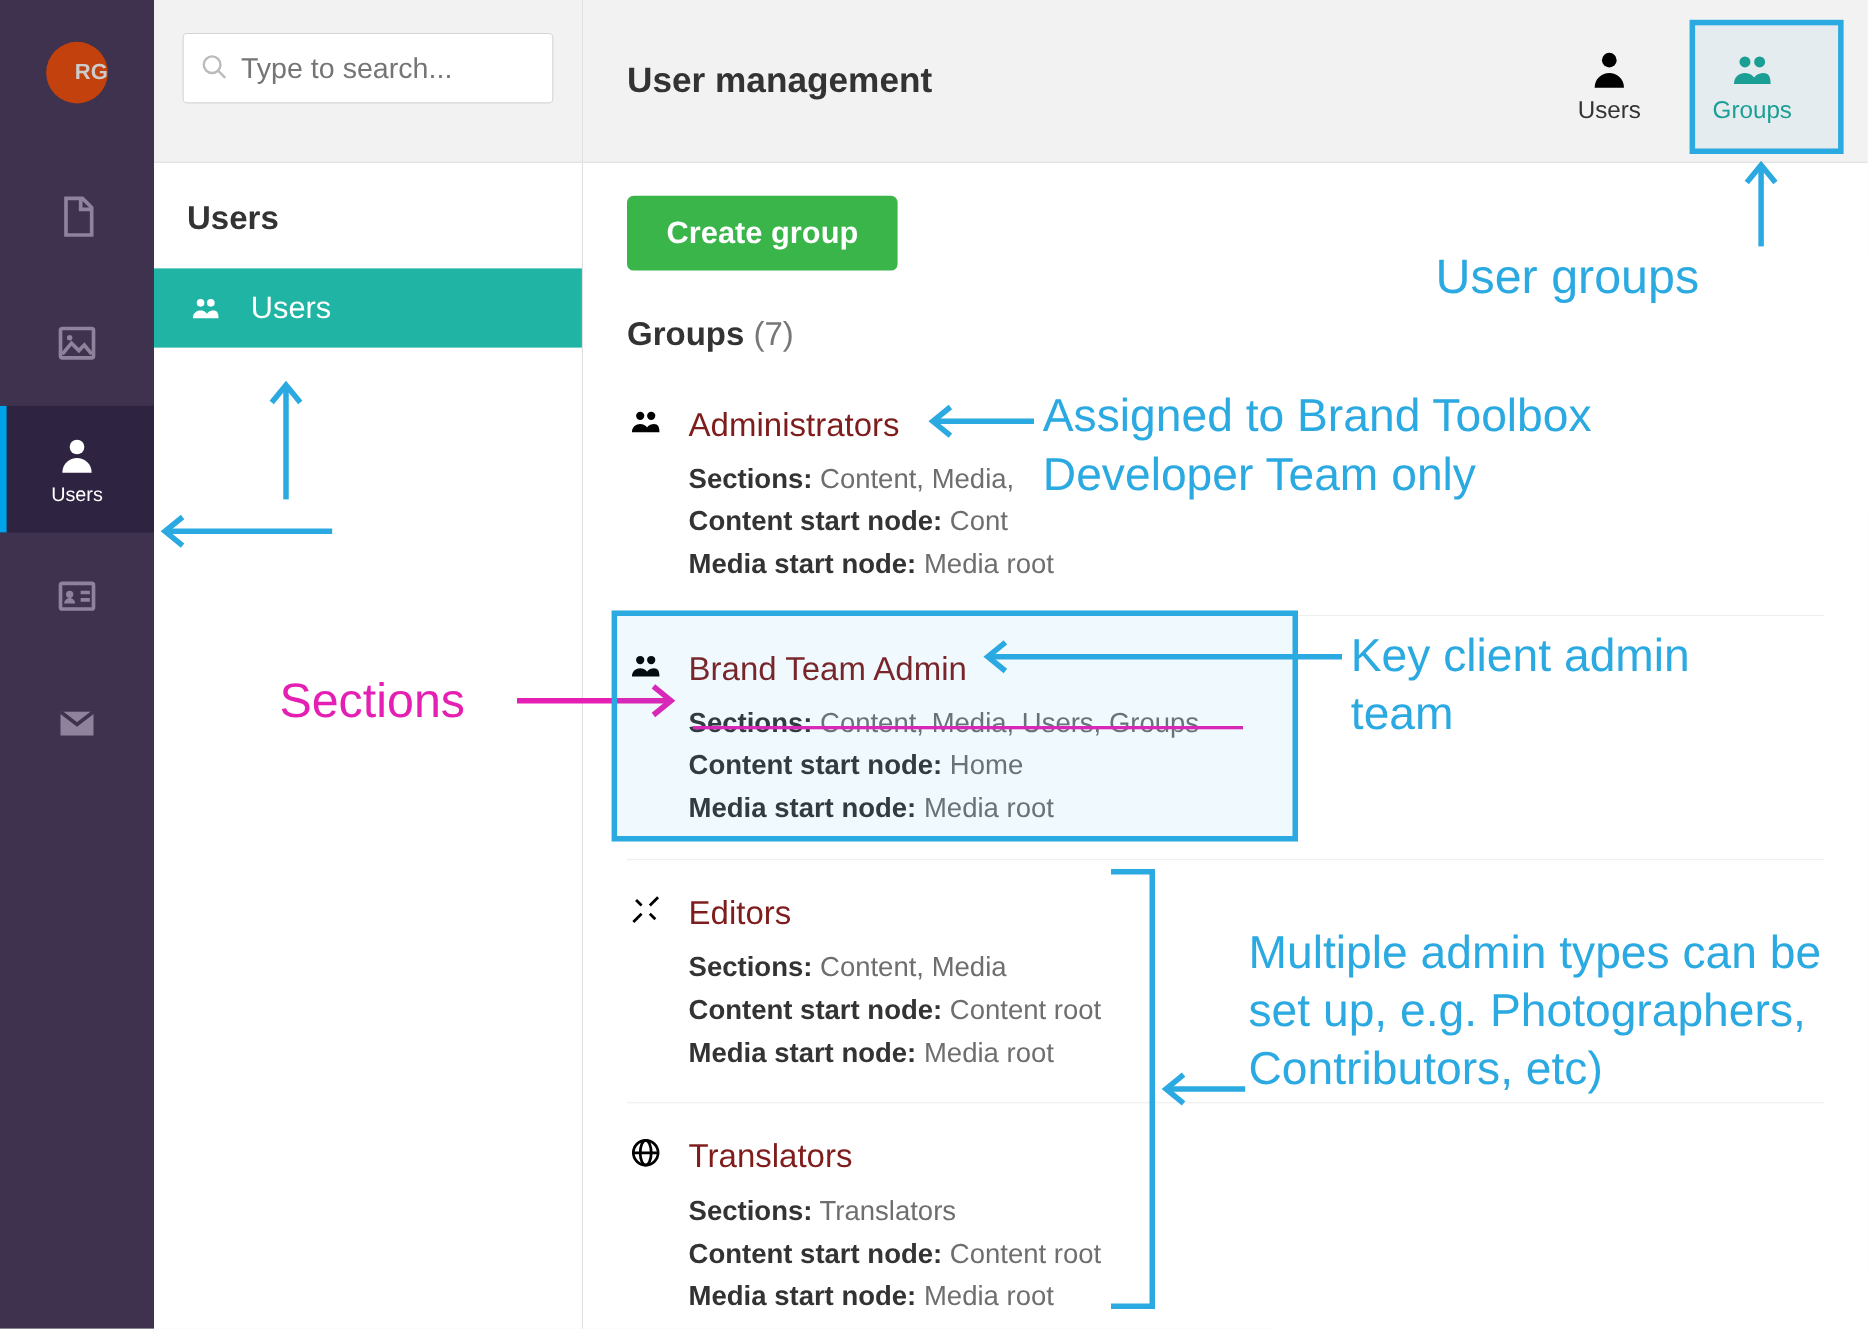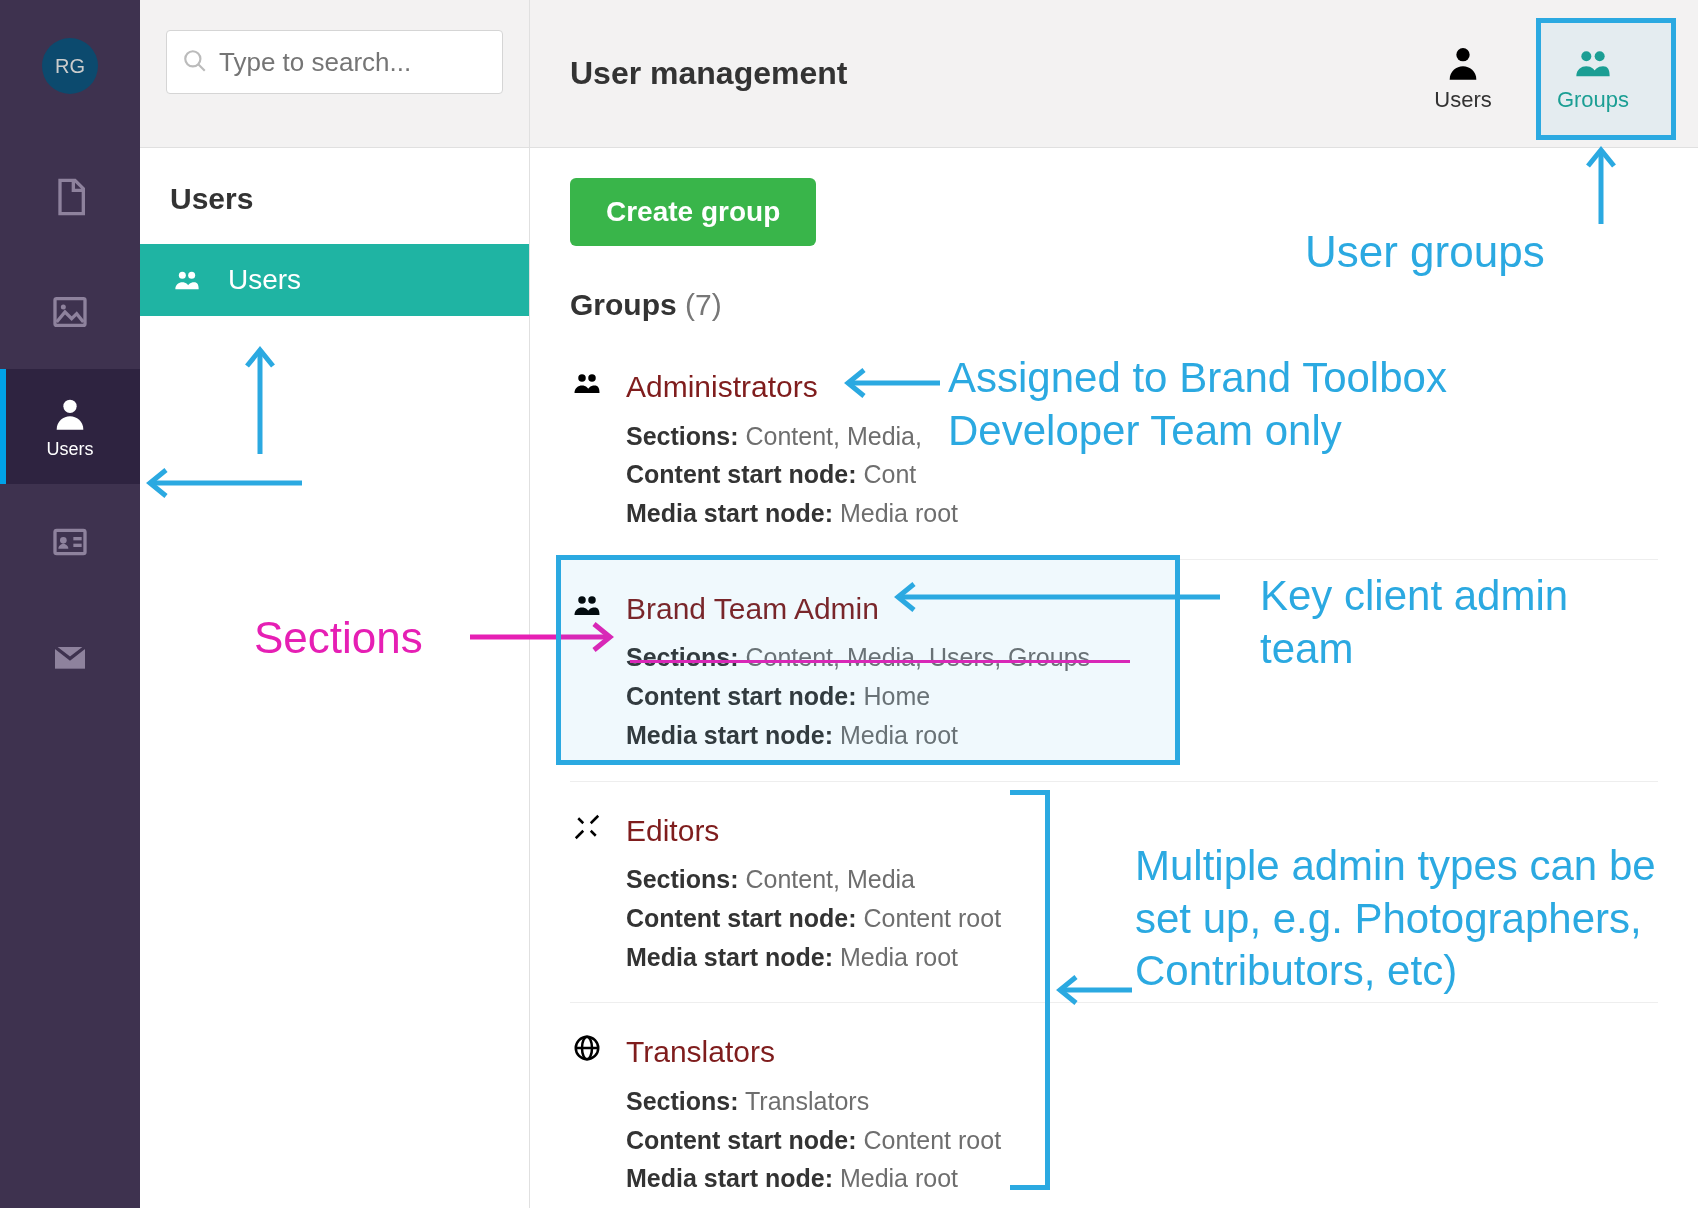--- a/index.html
+++ b/index.html
@@ -1,20 +1,20 @@
 <!DOCTYPE html>
 <html><head>
 <meta charset="utf-8">
 <style>
 * { box-sizing: border-box; margin: 0; padding: 0; }
 body { font-family: -apple-system, "Segoe UI", "Helvetica Neue", Arial, sans-serif; background: #f5f5f5; width: 1698px; height: 1208px; overflow: hidden; position: relative; }
 
 
 .nav-rail { position: absolute; left: 0; top: 0; width: 140px; height: 100%; background: #3e324f; }
-.avatar { width: 56px; height: 56px; border-radius: 50%; background: #0c4a6e; color: #ccc; font-size: 20px; font-weight: 400; display: flex; align-items: center; justify-content: center; margin: 38px auto 0; }
+.avatar { width: 56px; height: 56px; border-radius: 50%; background: #c2410c; color: #ccc; font-size: 20px; font-weight: 700; display: flex; align-items: center; justify-content: flex-end; margin: 38px auto 0; }
 .rail-item { width: 100%; height: 115px; display: flex; flex-direction: column; align-items: center; justify-content: center; color: #8e829d; cursor: pointer; position: relative; }
 .rail-item svg { width: 40px; height: 40px; fill: #8e829d; }
 .rail-item.active { background: #2e2340; }
 .rail-item.active::before { content: ""; position: absolute; left: 0; top:0; bottom:0; width:6px; background:#00a2e8; }
 .rail-item.active svg { fill: #fff; }
 .rail-item .label { color:#fff; font-size: 18px; margin-top:6px; }
 .rail-spacer { height: 45px; }
 
 
 .tree-col { position: absolute; left: 140px; top: 0; width: 390px; height: 100%; background: #fff; border-right: 1px solid #e0e0e0; }
@@ -245,21 +245,21 @@
 
 <div class="annot" style="left:948px; top:352px; width:700px; font-size:42px;">Assigned to Brand Toolbox Developer Team only</div>
 <div class="arrow" style="left:840px; top:368px;">
   <svg width="100" height="30">
       <line x1="100" y1="15" x2="10" y2="15" class="stroke-blue" stroke-width="5"></line>
       <polyline points="24,2 8,15 24,28" fill="none" class="stroke-blue" stroke-width="5"></polyline>
     </svg>
 </div>
 
 <div class="box-blue" style="left:556px; top:555px; width:624px; height:210px;"></div>
-<div class="annot" style="left:1228px; top:570px; width:350px; font-size:42px;margin-left:32px;">Key client admin team</div>
+<div class="annot" style="left:1228px; top:570px; width:350px; font-size:42px;">Key client admin team</div>
 <div class="arrow" style="left:890px; top:582px;">
   <svg width="330" height="30">
       <line x1="330" y1="15" x2="10" y2="15" class="stroke-blue" stroke-width="5"></line>
       <polyline points="24,2 8,15 24,28" fill="none" class="stroke-blue" stroke-width="5"></polyline>
     </svg>
 </div>
 
 <div class="bracket" style="left:1010px; top:790px; width:40px; height:400px;"></div>
 <div class="arrow" style="left:1052px; top:975px;">
   <svg width="80" height="30">

